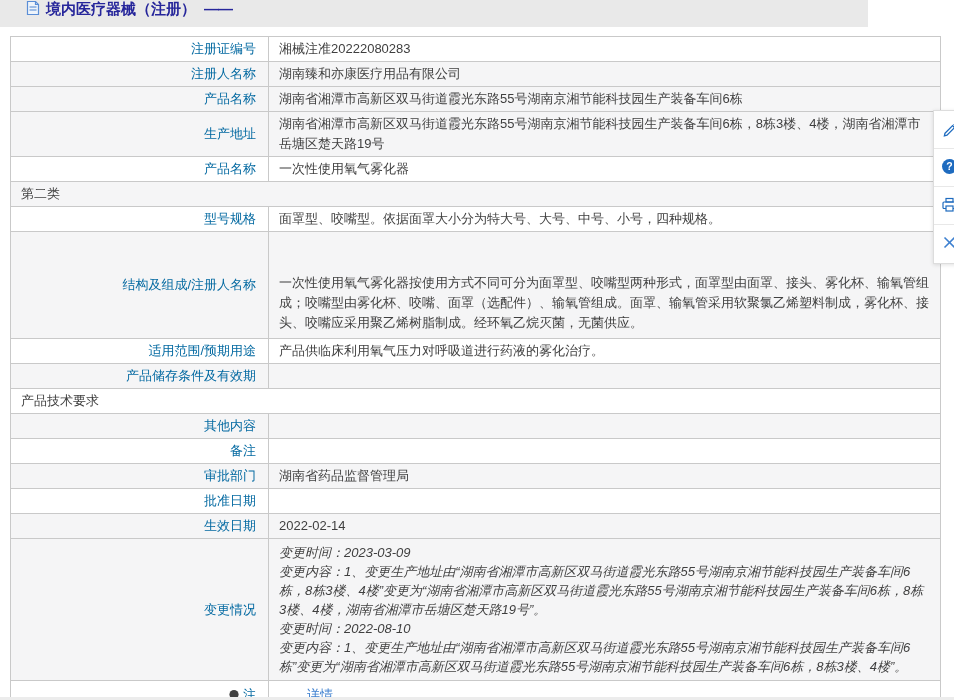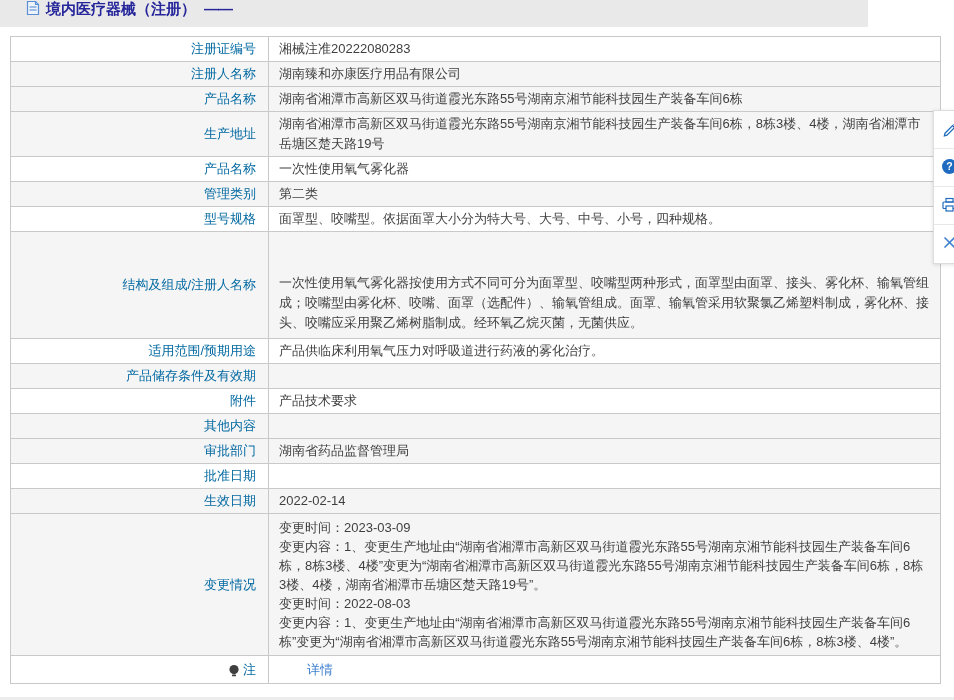--- a/index.html
+++ b/index.html
@@ -38,21 +38,21 @@
     text-align:right;
   }
   .cell.value{
     flex:1 1 auto;
     display:flex; align-items:center;
     padding:2px 10px; color:#3f3f3f;
     line-height:20px;
   }
   .cell.value.block{ display:block; padding:5px 10px;margin-top:36px; }
   .cell.value.changes{ display:block; padding:4px 10px; }
-  .cell.value.changes p{ line-height:19px; }
+  .cell.value.changes p{ line-height:19px;font-style:italic; }
   .note-label-icon{ display:inline-flex; margin-right:3px; position:relative; top:1px; }
   a.detail-link{ color:var(--link-blue); text-decoration:none; font-size:13px;margin-left:28px; }
   
   .float-toolbar{
     position:absolute; top:110px; left:933px; width:42px;
     background:#fff; border:1px solid #ddd;
     box-shadow:0 1px 4px rgba(0,0,0,.12);
   }
   .float-toolbar .tool-btn{
     width:100%; height:38px; display:flex; align-items:center;
@@ -97,64 +97,66 @@
     </div>
     <div class="row shaded">
       <div class="cell label">生产地址</div>
       <div class="cell value">湖南省湘潭市高新区双马街道霞光东路55号湖南京湘节能科技园生产装备车间6栋，8栋3楼、4楼，湖南省湘潭市岳塘区楚天路19号</div>
     </div>
     <div class="row">
       <div class="cell label">产品名称</div>
       <div class="cell value">一次性使用氧气雾化器</div>
     </div>
     <div class="row shaded">
-      <div class="cell label">管理类别</div>
       <div class="cell value">第二类</div>
     </div>
     <div class="row">
       <div class="cell label">型号规格</div>
       <div class="cell value">面罩型、咬嘴型。依据面罩大小分为特大号、大号、中号、小号，四种规格。</div>
     </div>
     <div class="row shaded">
       <div class="cell label">结构及组成/注册人名称</div>
       <div class="cell value block">一次性使用氧气雾化器按使用方式不同可分为面罩型、咬嘴型两种形式，面罩型由面罩、接头、雾化杯、输氧管组成；咬嘴型由雾化杯、咬嘴、面罩（选配件）、输氧管组成。面罩、输氧管采用软聚氯乙烯塑料制成，雾化杯、接头、咬嘴应采用聚乙烯树脂制成。经环氧乙烷灭菌，无菌供应。</div>
     </div>
     <div class="row">
       <div class="cell label">适用范围/预期用途</div>
       <div class="cell value">产品供临床利用氧气压力对呼吸道进行药液的雾化治疗。</div>
     </div>
     <div class="row shaded">
       <div class="cell label">产品储存条件及有效期</div>
       <div class="cell value"></div>
     </div>
     <div class="row">
-      <div class="cell label">附件</div>
       <div class="cell value">产品技术要求</div>
     </div>
     <div class="row shaded">
       <div class="cell label">其他内容</div>
+      <div class="cell value"></div>
+    </div>
+    <div class="row">
+      <div class="cell label">备注</div>
       <div class="cell value"></div>
     </div>
     <div class="row shaded">
       <div class="cell label">审批部门</div>
       <div class="cell value">湖南省药品监督管理局</div>
     </div>
     <div class="row">
       <div class="cell label">批准日期</div>
     </div>
     <div class="row shaded">
       <div class="cell label">生效日期</div>
       <div class="cell value">2022-02-14</div>
     </div>
     <div class="row shaded">
       <div class="cell label">变更情况</div>
       <div class="cell value changes">
         <p>变更时间：2023-03-09</p>
         <p>变更内容：1、变更生产地址由“湖南省湘潭市高新区双马街道霞光东路55号湖南京湘节能科技园生产装备车间6栋，8栋3楼、4楼”变更为“湖南省湘潭市高新区双马街道霞光东路55号湖南京湘节能科技园生产装备车间6栋，8栋3楼、4楼，湖南省湘潭市岳塘区楚天路19号”。</p>
-        <p>变更时间：2022-08-03</p>
+        <p>变更时间：2022-08-10</p>
         <p>变更内容：1、变更生产地址由“湖南省湘潭市高新区双马街道霞光东路55号湖南京湘节能科技园生产装备车间6栋”变更为“湖南省湘潭市高新区双马街道霞光东路55号湖南京湘节能科技园生产装备车间6栋，8栋3楼、4楼”。</p>
       </div>
     </div>
     <div class="row" style="min-height: 28px;">
       <div class="cell label"><span class="note-label-icon">
           <svg width="12" height="14" viewBox="0 0 12 14">
             <circle cx="6" cy="5.6" r="4.6" fill="#3f3f3f"></circle>
             <rect x="4" y="10.4" width="4" height="1.8" rx="0.5" fill="#3f3f3f"></rect>
           </svg>
         </span>注</div>

